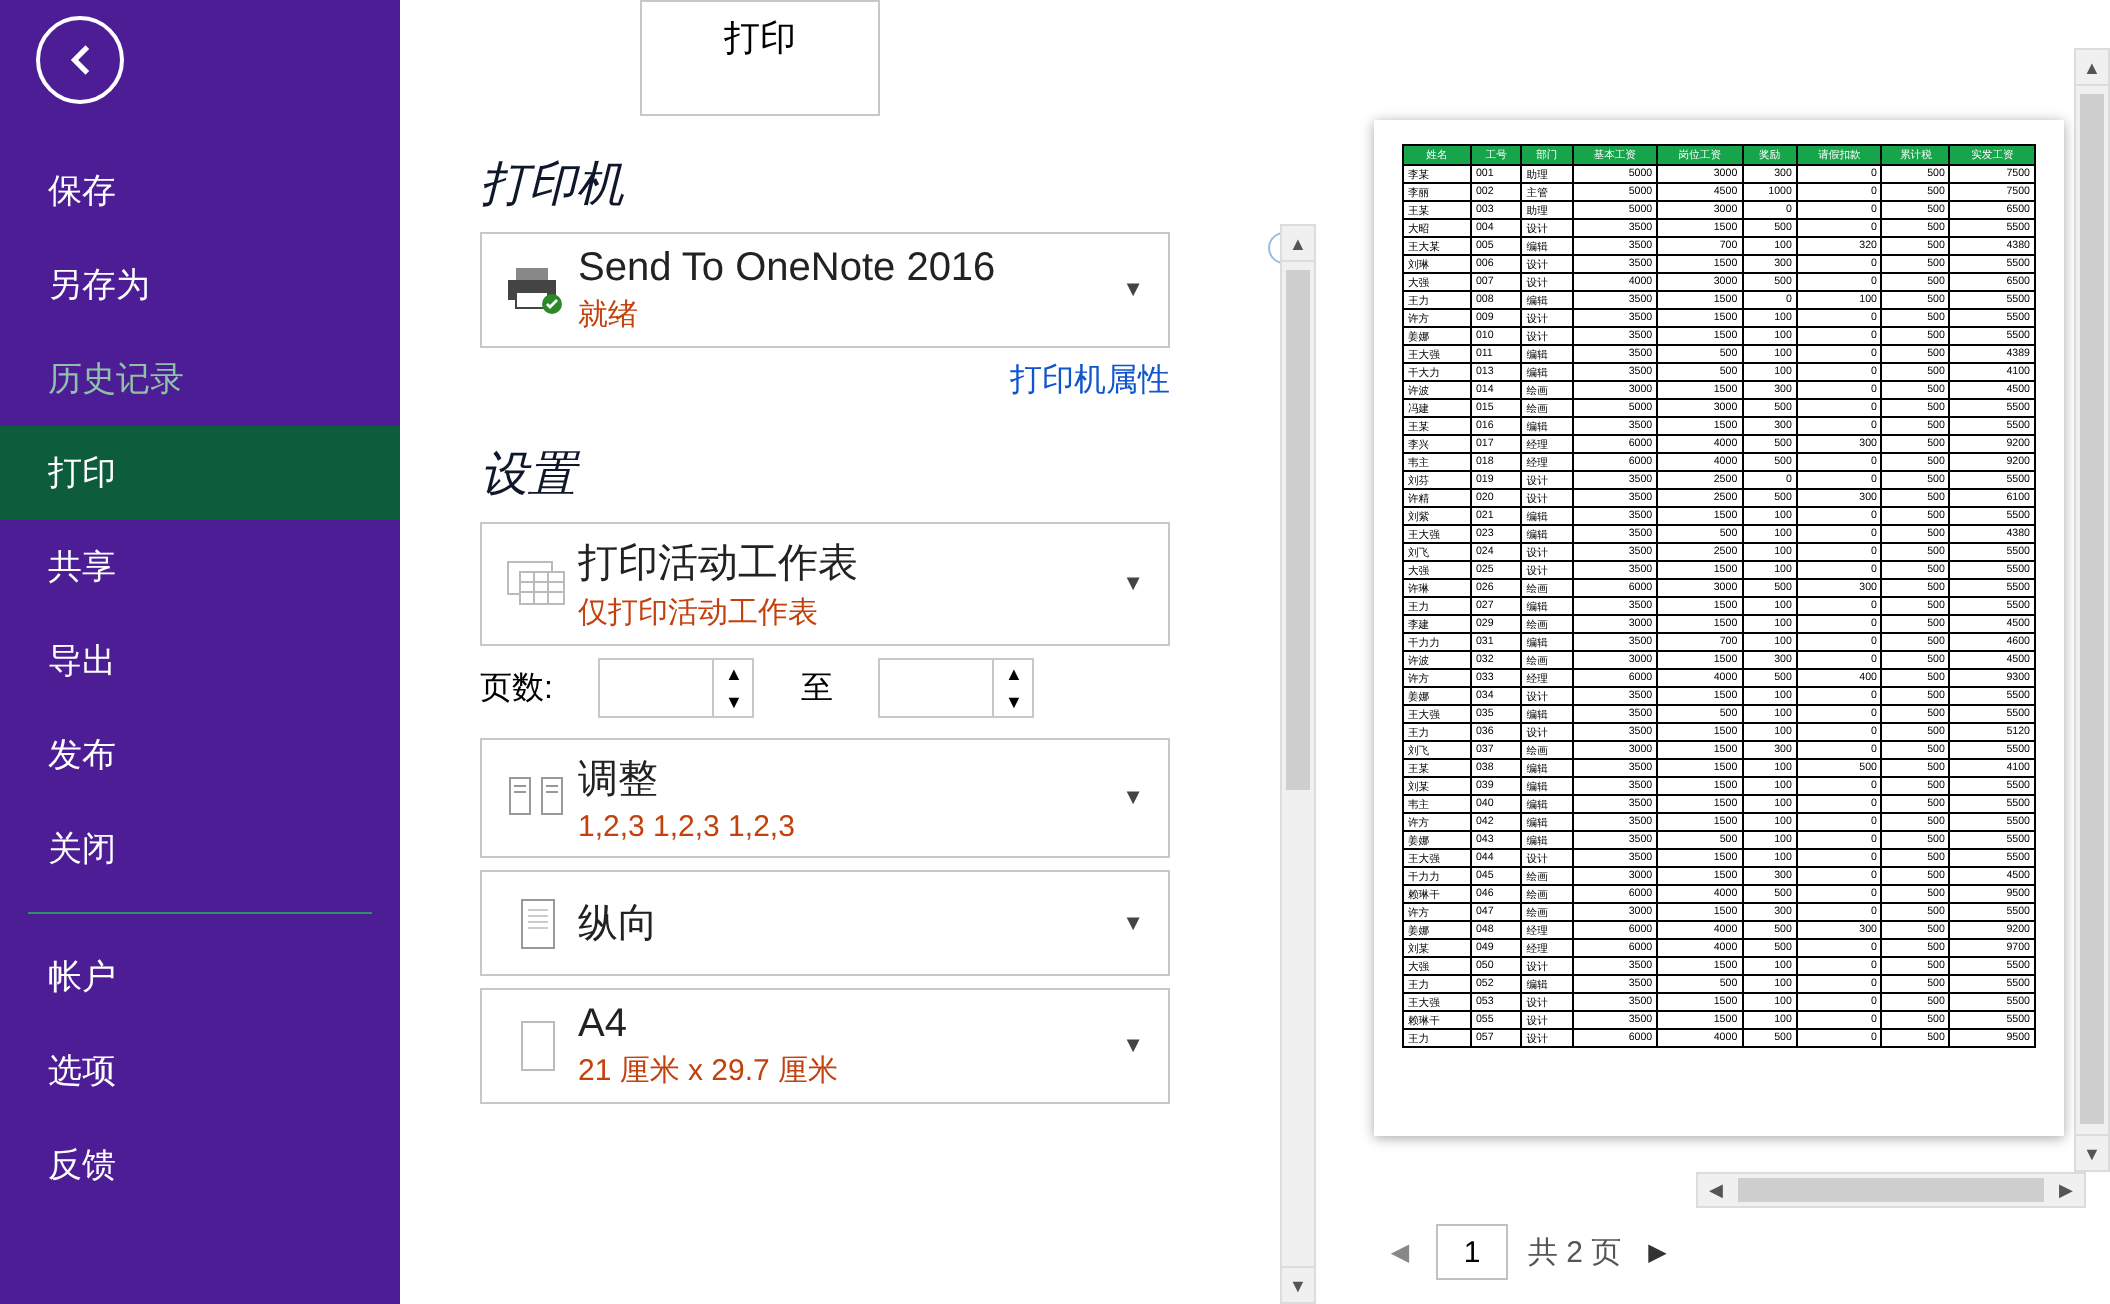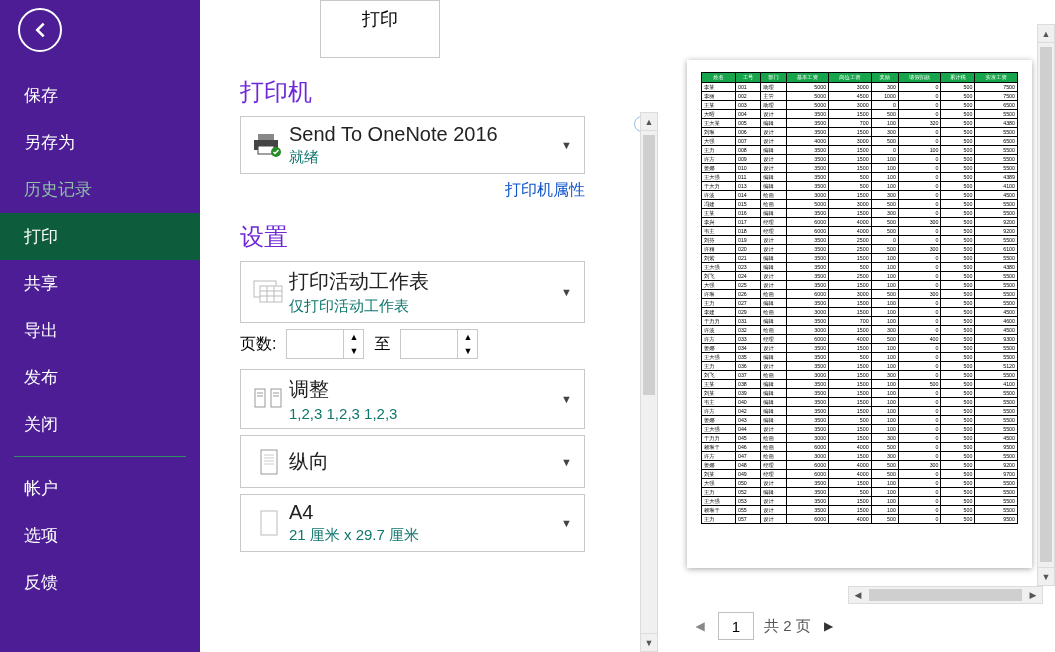--- a/index.html
+++ b/index.html
@@ -11,35 +11,35 @@
 .side-item { padding: 12px 24px; font-size: 17px; cursor: pointer; }
 .side-item.active { background: #0d5c3b; }
 .side-item.disabled { color: #8fc1a7; cursor: default; }
 .side-sep { height: 1px; background: #2e8f62; margin: 8px 14px; }
 .side-item .caret { font-size: 12px; margin-left: 4px; }
 
 .content { margin-left: 200px; height: 652px; position: relative; display: flex; }
 .settings-col { width: 430px; padding: 0 0 0 40px; position: relative; }
 .print-box { width: 120px; height: 58px; border: 1px solid #c8c8c8; margin-left: 80px; display: flex; align-items: flex-start; justify-content: center; padding-top: 6px; font-size: 18px; cursor: pointer; }
 
-.sec-title { color: #6d28d9; font-size: 24px; margin-top: 18px; margin-bottom: 8px; }
+.sec-title { color: #0f172a; font-size: 24px; margin-top: 18px; margin-bottom: 8px; font-style: italic; }
 .info-icon { position: absolute; right: -20px; top: 116px; width: 16px; height: 16px; border: 1px solid #99bbe8; border-radius: 50%; display: flex; align-items: center; justify-content: center; font-size: 11px; color: #3355aa; font-style: italic; font-family: Georgia, serif; }
 
 .dropdown { width: 345px; border: 1px solid #c8c8c8; display: flex; align-items: center; padding: 6px 8px; margin-bottom: 6px; cursor: pointer; background: #fff; }
 .dd-icon { width: 40px; display: flex; align-items: center; justify-content: center; }
 .dd-icon svg { display: block; }
 .dd-text { flex: 1; }
 .dd-title { font-size: 20px; color: #222; }
-.dd-sub { font-size: 15px; color: #0f766e; margin-top: 2px; }
+.dd-sub { font-size: 15px; color: #c2410c; margin-top: 2px; }
 .dd-arrow { font-size: 11px; color: #444; padding: 0 4px; }
 
 .link-row { text-align: right; width: 345px; margin: 4px 0 20px 0; }
 .link-row a { color: #1155cc; font-size: 16px; cursor: pointer; }
 
-.pages-row { display: flex; align-items: center; width: 345px; gap: 10px; margin: 6px 0 10px 0; }
+.pages-row { display: flex; align-items: center; width: 345px; gap: 23px; margin: 6px 0 10px 0; }
 .pages-row label { font-size: 16px; }
 .spinbox { display: flex; border: 1px solid #c8c8c8; height: 30px; }
 .spinbox input { width: 56px; border: none; padding: 0 6px; font-size: 15px; outline: none; }
 .spinbox .spin-btns { width: 20px; display: flex; flex-direction: column; border-left: 1px solid #c8c8c8; }
 .spinbox .spin-btns span { flex: 1; display: flex; align-items: center; justify-content: center; font-size: 9px; cursor: pointer; line-height: 1; }
 
 .scrollbar-v { width: 18px; background: #f0f0f0; border: 1px solid #dcdcdc; margin-left: 10px; position: relative; }
 .scrollbar-v .up, .scrollbar-v .down { height: 18px; display: flex; align-items: center; justify-content: center; font-size: 9px; color: #555; cursor: pointer; }
 .scrollbar-v .up { border-bottom: 1px solid #dcdcdc; }
 .scrollbar-v .down { position: absolute; bottom: 0; width: 100%; border-top: 1px solid #dcdcdc; }

